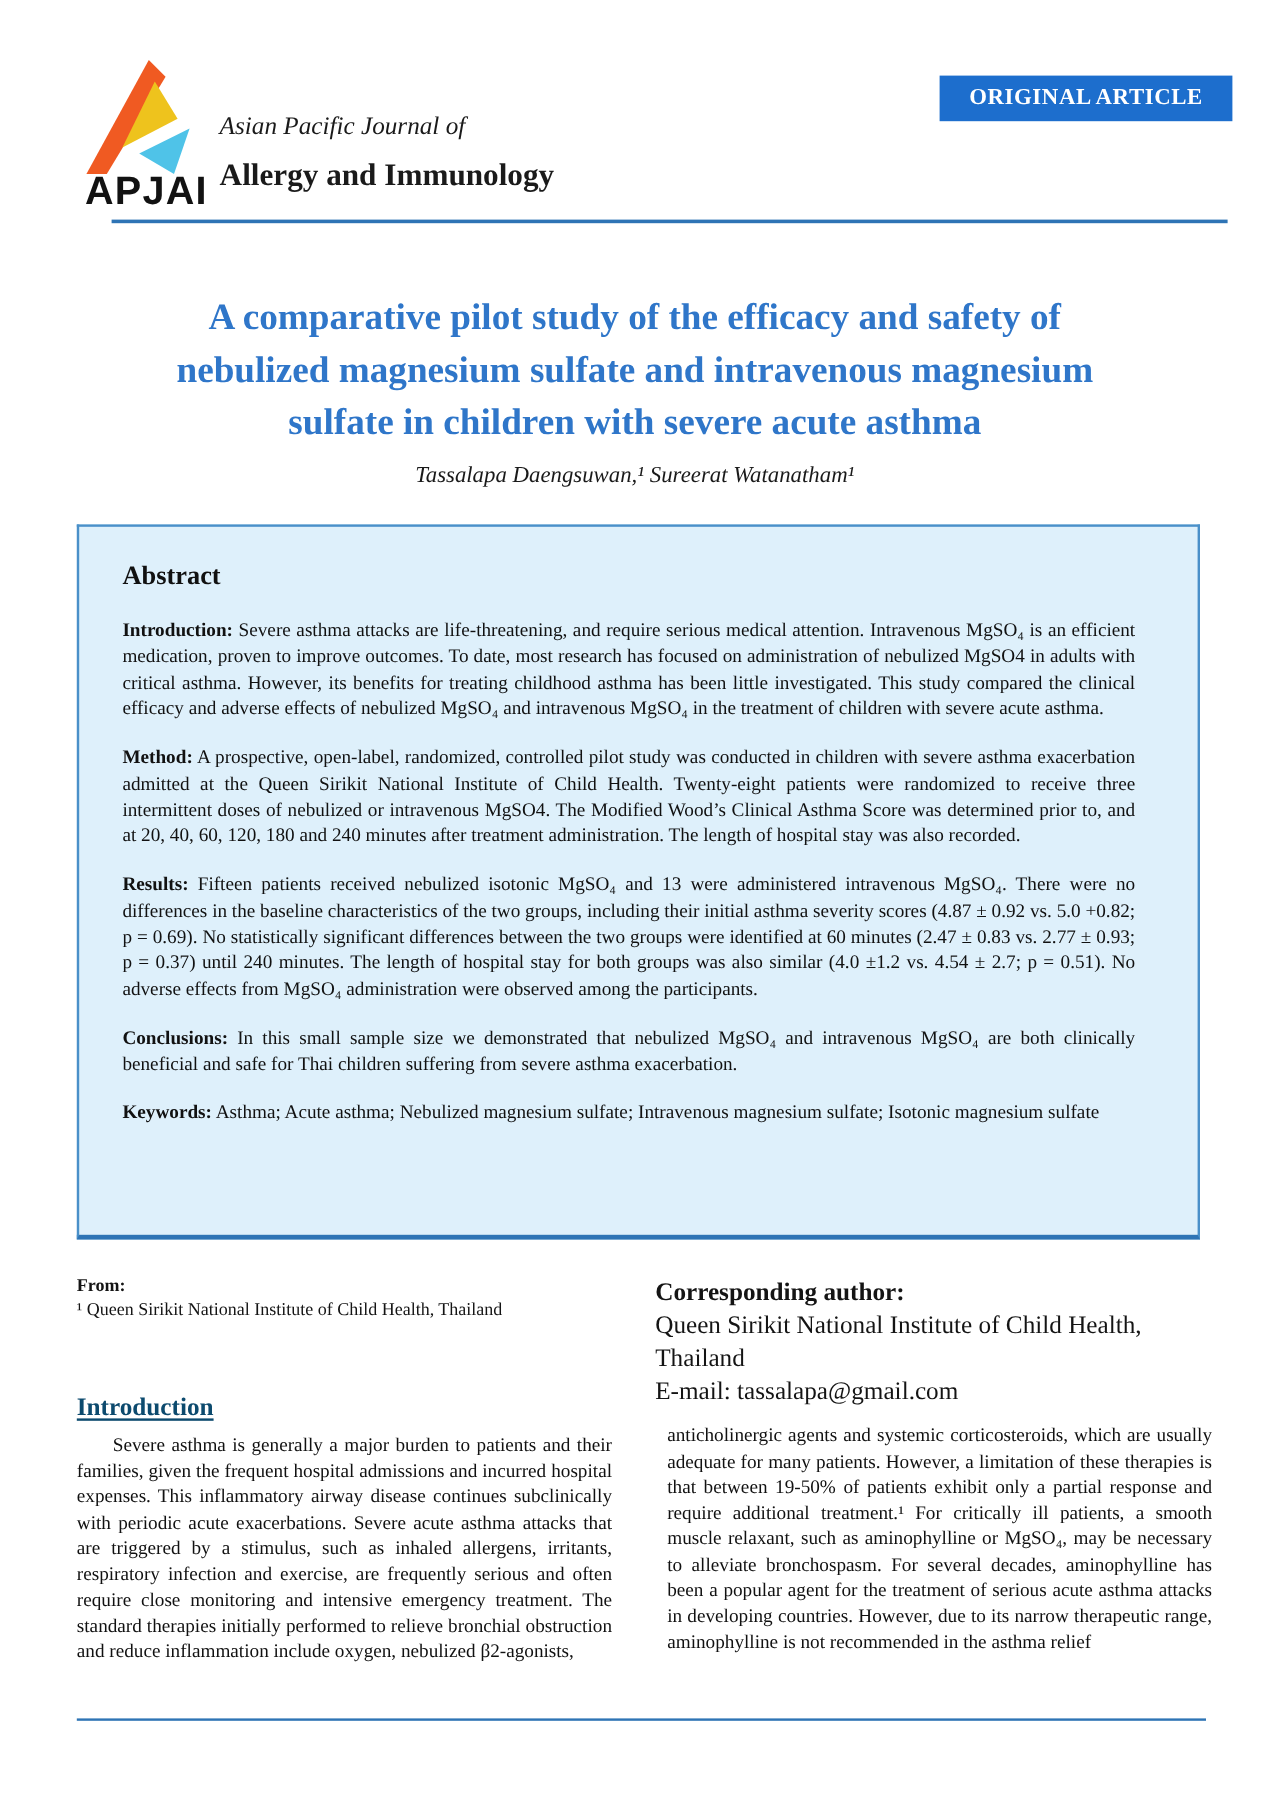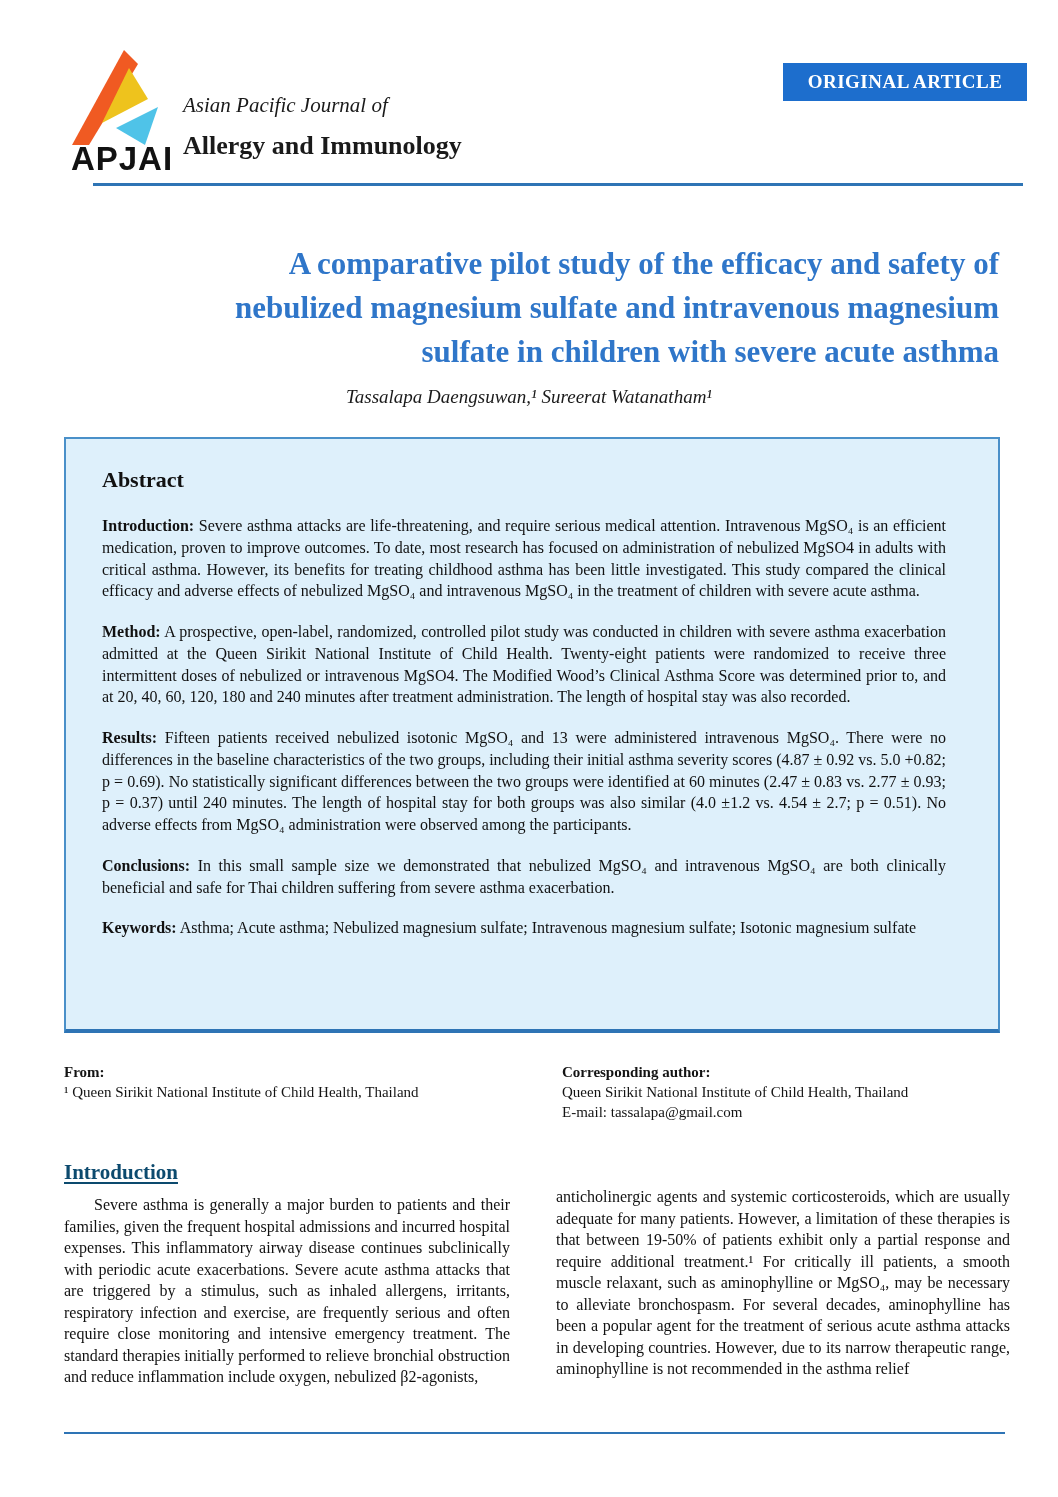--- a/index.html
+++ b/index.html
@@ -21,39 +21,39 @@
     position:absolute;left:783px;top:63px;width:244px;height:38px;
     background:#1d6ecd;color:#ffffff;font-weight:bold;font-size:19px;letter-spacing:.5px;
     display:flex;align-items:center;justify-content:center;
   }
   .header-rule{position:absolute;left:93px;top:183px;width:930px;height:3px;background:#2e74b5;}
   
   .title{
     position:absolute;left:59px;top:242px;width:940px;margin:0;text-align:center;
     color:#2f76c9;font-weight:bold;font-size:31px;line-height:1.42;
   }
-  .title span{display:block;text-align:right;}
+  .title span{display:block;}
   .authors{
     position:absolute;left:0;top:386px;width:100%;text-align:center;
     font-style:italic;font-size:19px;color:#1a1a1a;
   }
   
   .abstract-box{
     position:absolute;left:64px;top:437px;width:936px;height:596px;box-sizing:border-box;
     background:#def0fb;border:2px solid #4a90c9;border-bottom:4px solid #2e74b5;
     padding:28px 52px 0 36px;
   }
   .abstract-heading{margin:0 0 22px 0;font-size:22px;font-weight:bold;color:#111;}
   .abs{
     margin:0 0 19px 0;font-size:16px;line-height:1.36;text-align:justify;color:#111;
   }
   .abs b{font-weight:bold;}
   
   .from-block{position:absolute;left:64px;top:1063px;width:440px;font-size:15px;line-height:1.32;}
-  .corr-block{position:absolute;left:546px;top:1063px;width:450px;font-size:15px;line-height:1.32;margin-left:16px;}
+  .corr-block{position:absolute;left:546px;top:1063px;width:450px;font-size:21px;line-height:1.32;}
   .aff-label{font-weight:bold;}
   
   .col-left{position:absolute;left:64px;top:1160px;width:446px;}
   .col-right{position:absolute;left:556px;top:1186px;width:454px;}
   .intro-heading{
     margin:0 0 9px 0;font-size:21px;font-weight:bold;color:#0c4a6e;
     text-decoration:underline;text-underline-offset:3px;
   }
   .body-text{margin:0;font-size:16px;line-height:21.5px;text-align:justify;color:#111;}
   .indent{text-indent:30px;}

